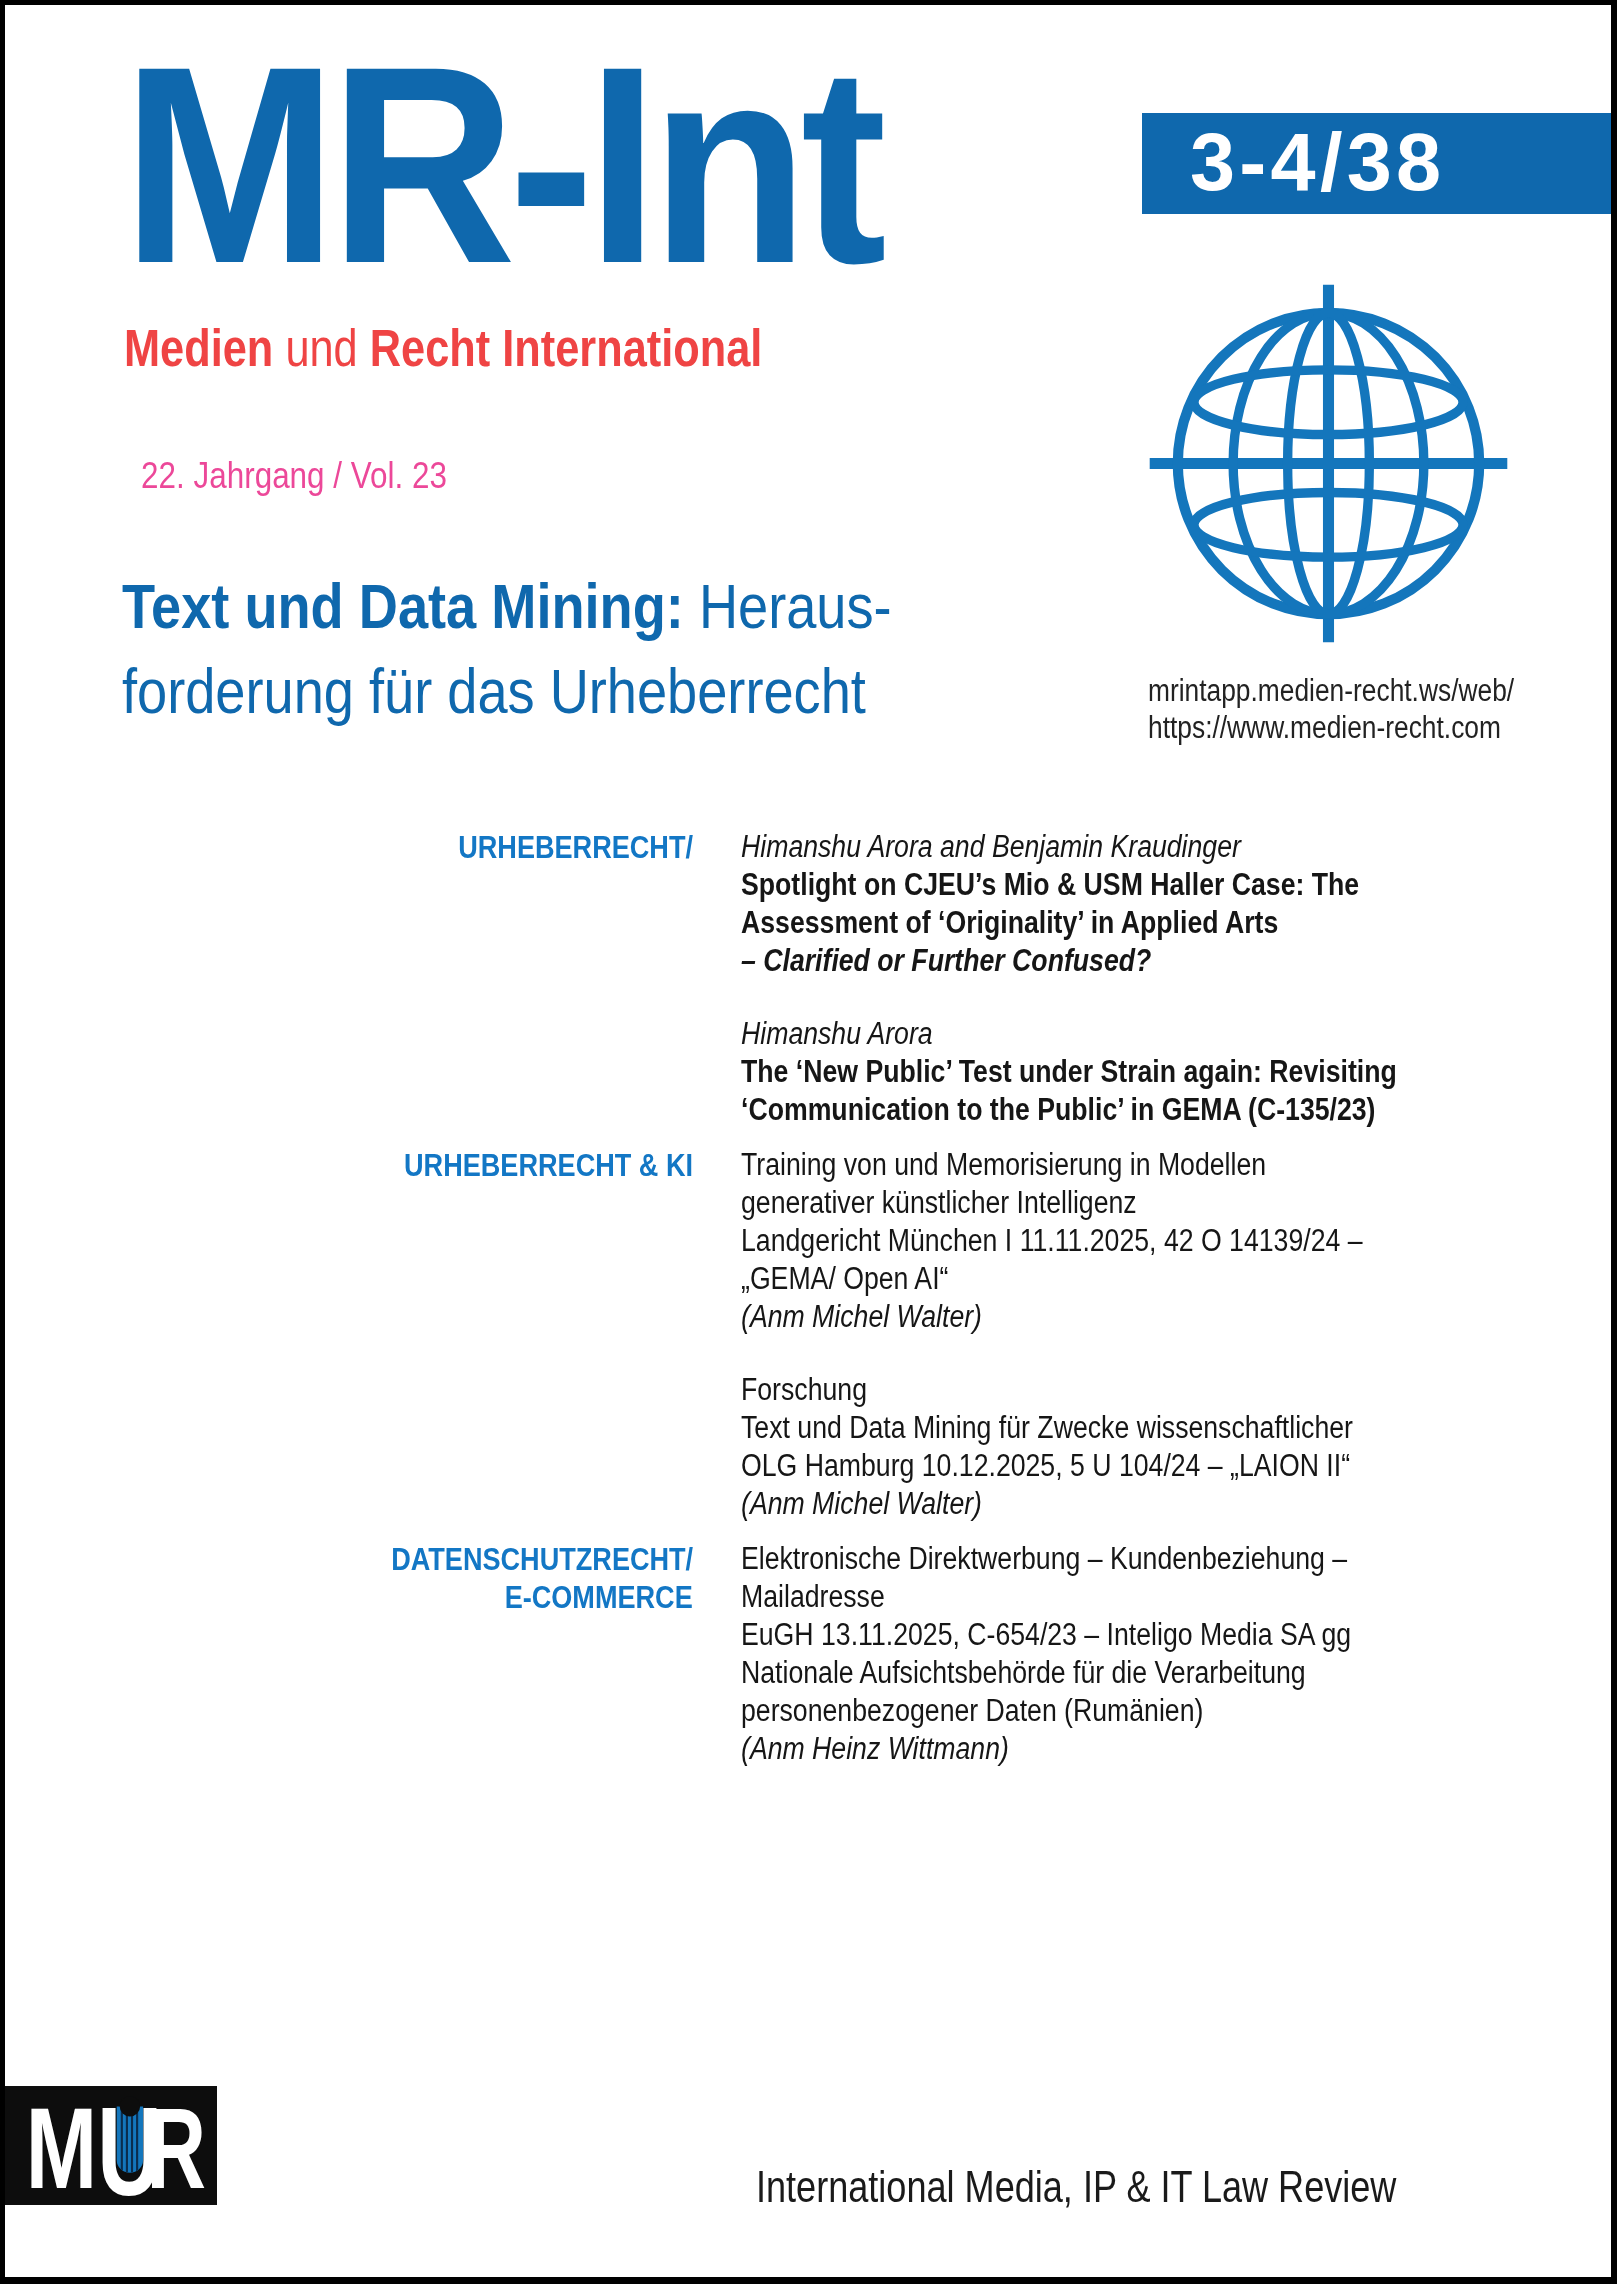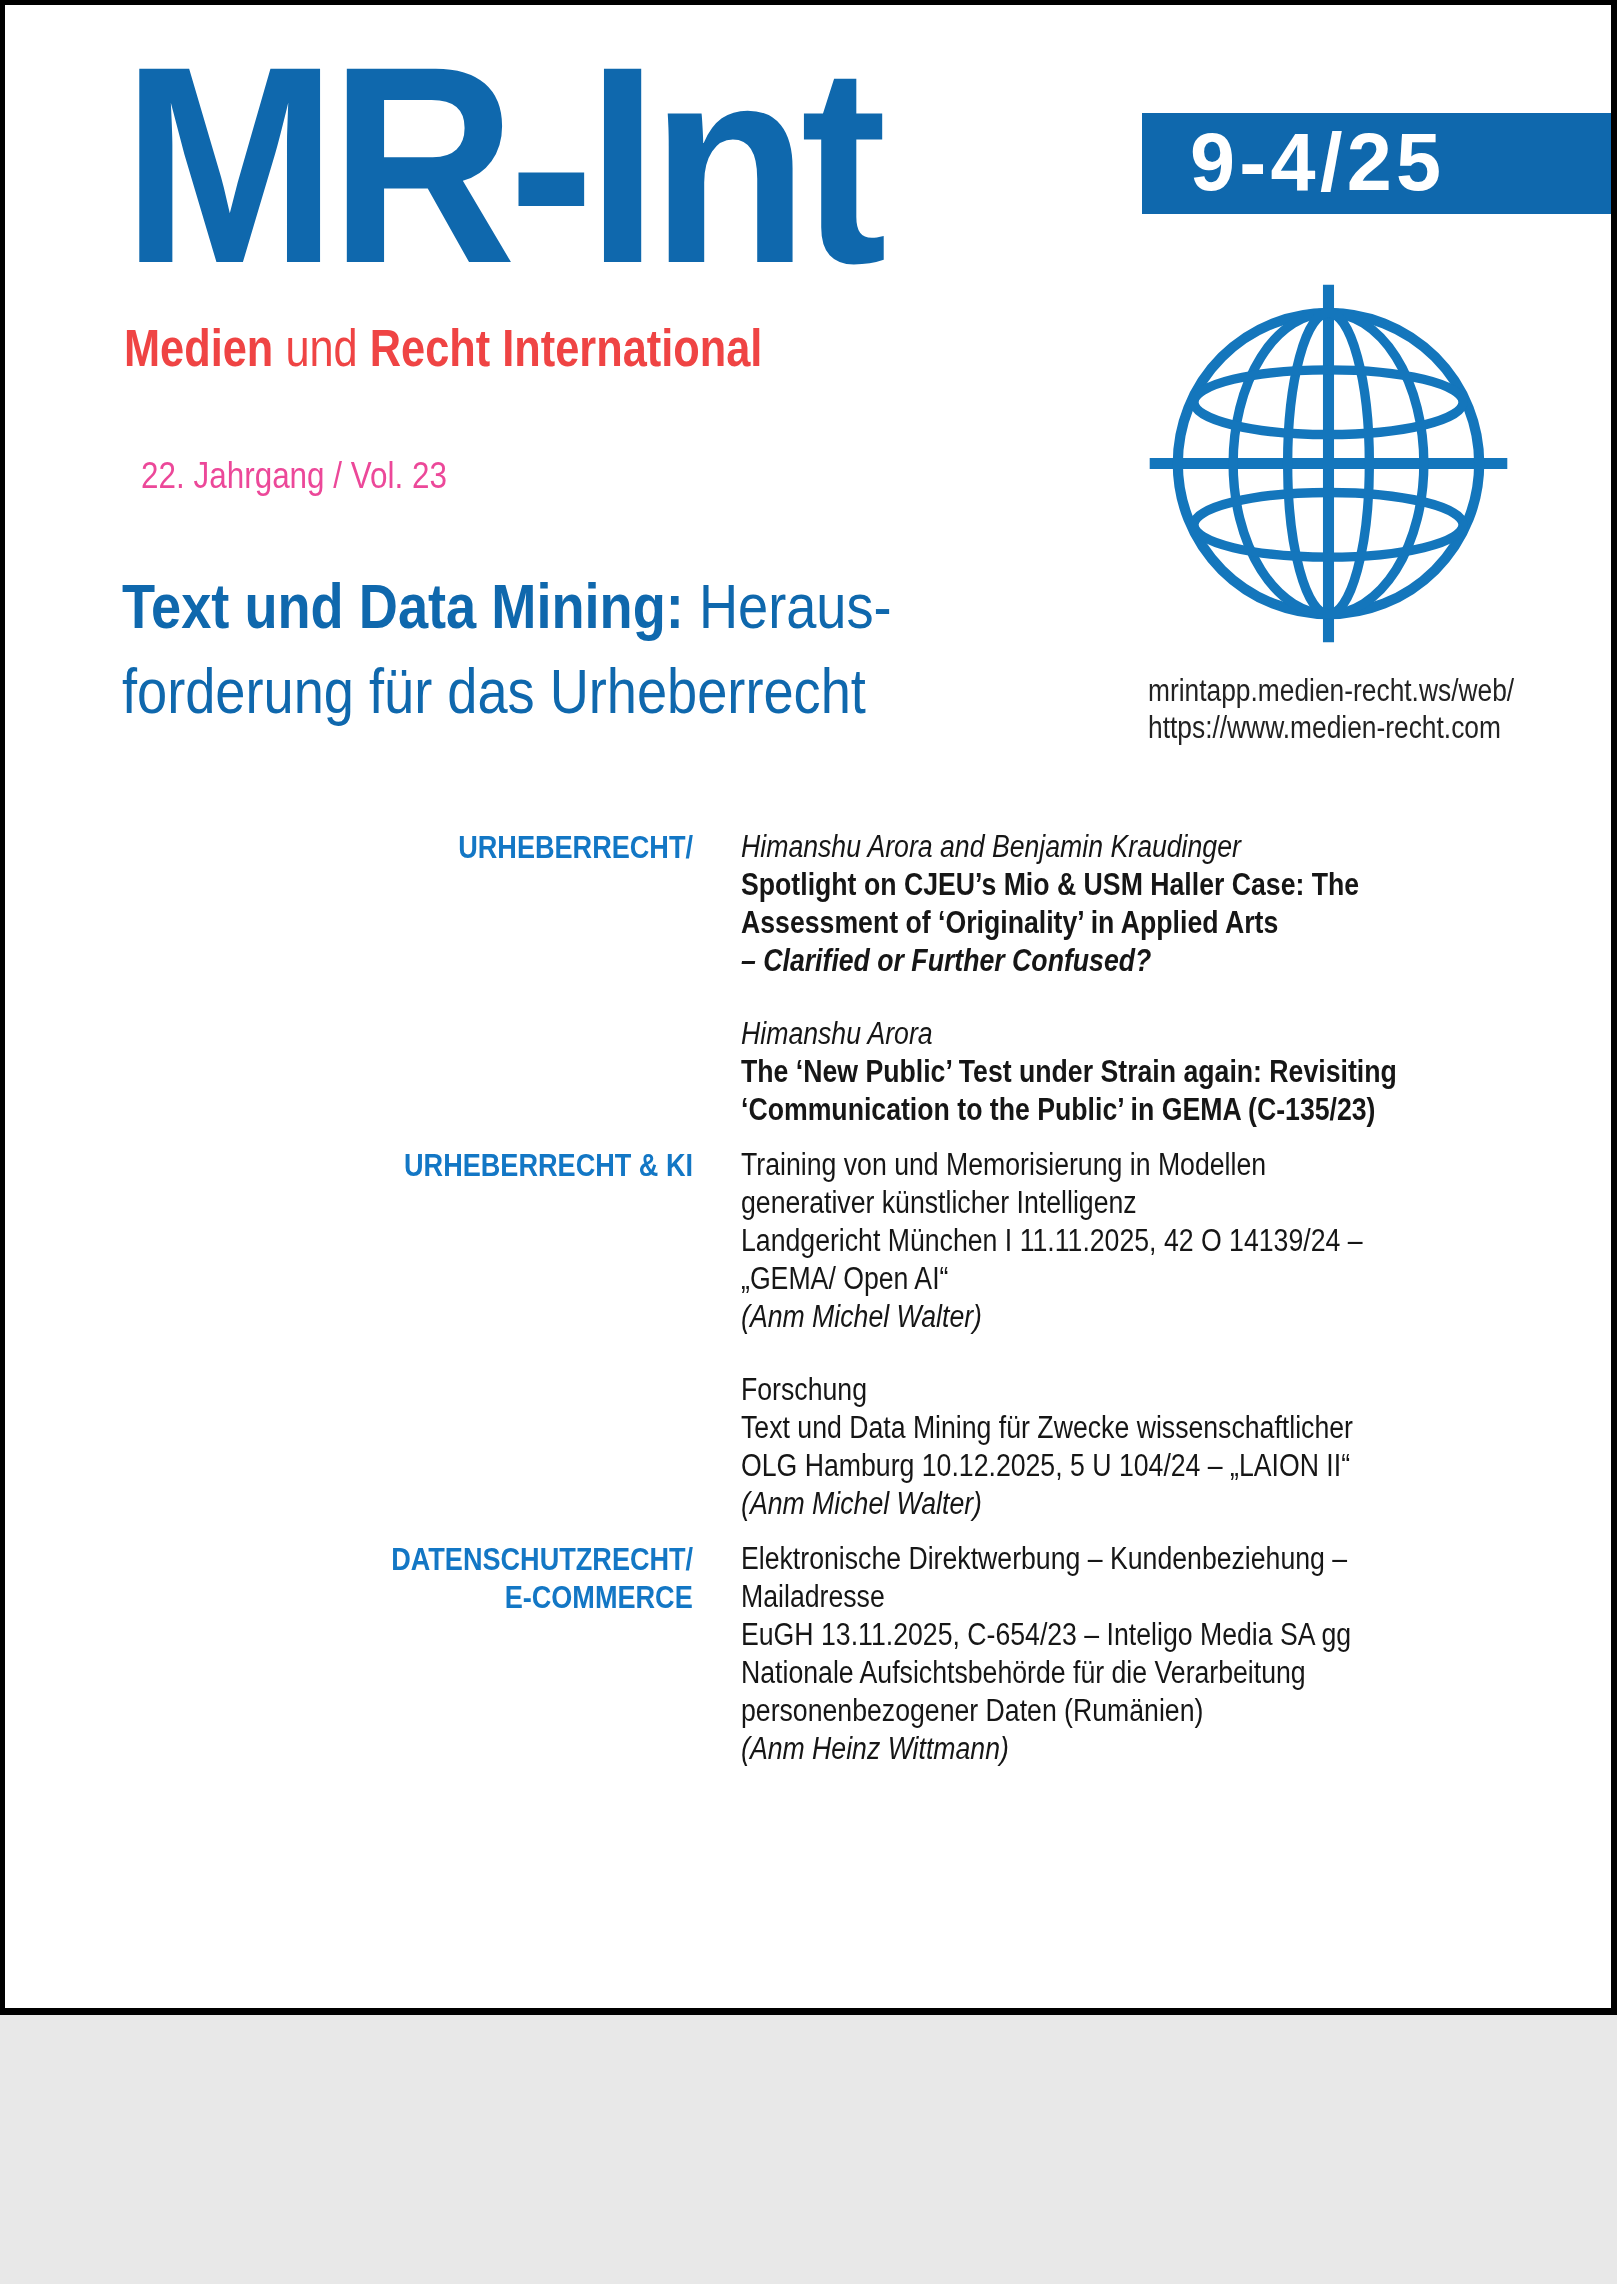--- a/index.html
+++ b/index.html
@@ -1,18 +1,18 @@
 <!DOCTYPE html>
 <html style="font-size:13.6px"><head>
 <meta charset="utf-8">
 <style>
   html,body{margin:0;padding:0;background:#e8e8e8;}
   .page{
     position:relative;
-    width:1617px;height:2015px;
+    width:1617px;height:2284px;
     box-sizing:border-box;
     background:#ffffff;
     border-left:5.1px solid #000;
     border-top:5.1px solid #000;
     border-right:6px solid #000;
     border-bottom:7.7px solid #000;
     overflow:hidden;
     font-family:"Liberation Sans", sans-serif;
   }
   .cx{display:inline-block;transform:scaleX(.86);transform-origin:0 50%;white-space:nowrap;}
@@ -93,21 +93,21 @@
     <span class="cx">
       <span class="b">Medien</span><span> und </span><span class="b">Recht International</span>
     </span>
   </div>
 
   <div class="volume">
     <span class="cx">22. Jahrgang / Vol. 23</span>
   </div>
 
   <div class="issue-box">
-    <span>9-4/25</span>
+    <span>3-4/38</span>
   </div>
 
   <svg class="globe" viewBox="0 0 424 424" width="361" height="361" aria-hidden="true">
     <g fill="none" stroke="#1476bc">
       <line x1="212" y1="2" x2="212" y2="422" stroke-width="13"></line>
       <line x1="2" y1="212" x2="422" y2="212" stroke-width="13"></line>
       <circle cx="212" cy="212" r="177" stroke-width="12"></circle>
       <ellipse cx="212" cy="212" rx="112" ry="177" stroke-width="11"></ellipse>
       <ellipse cx="212" cy="212" rx="48" ry="177" stroke-width="11"></ellipse>
       <ellipse cx="212" cy="140" rx="158" ry="38" stroke-width="11"></ellipse>

